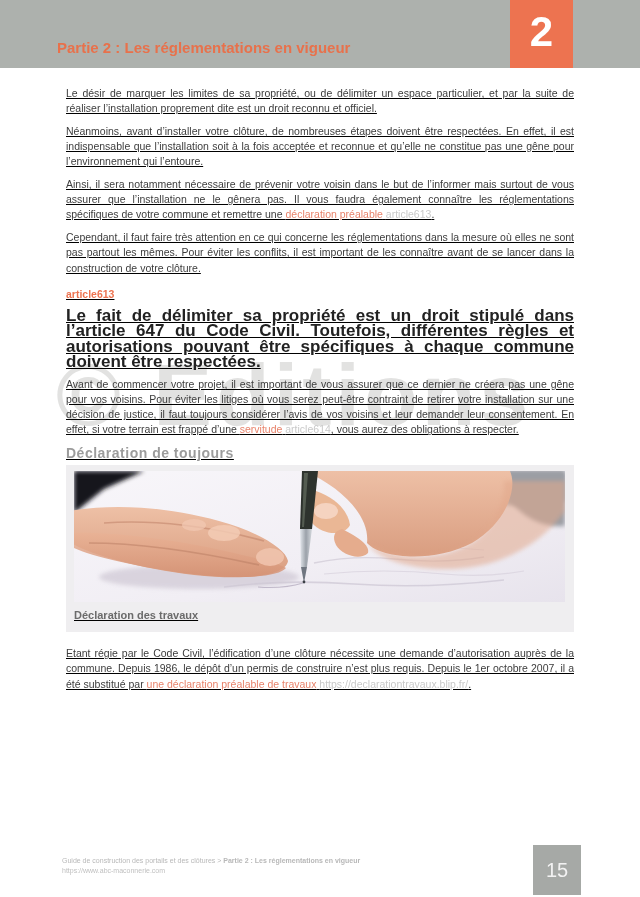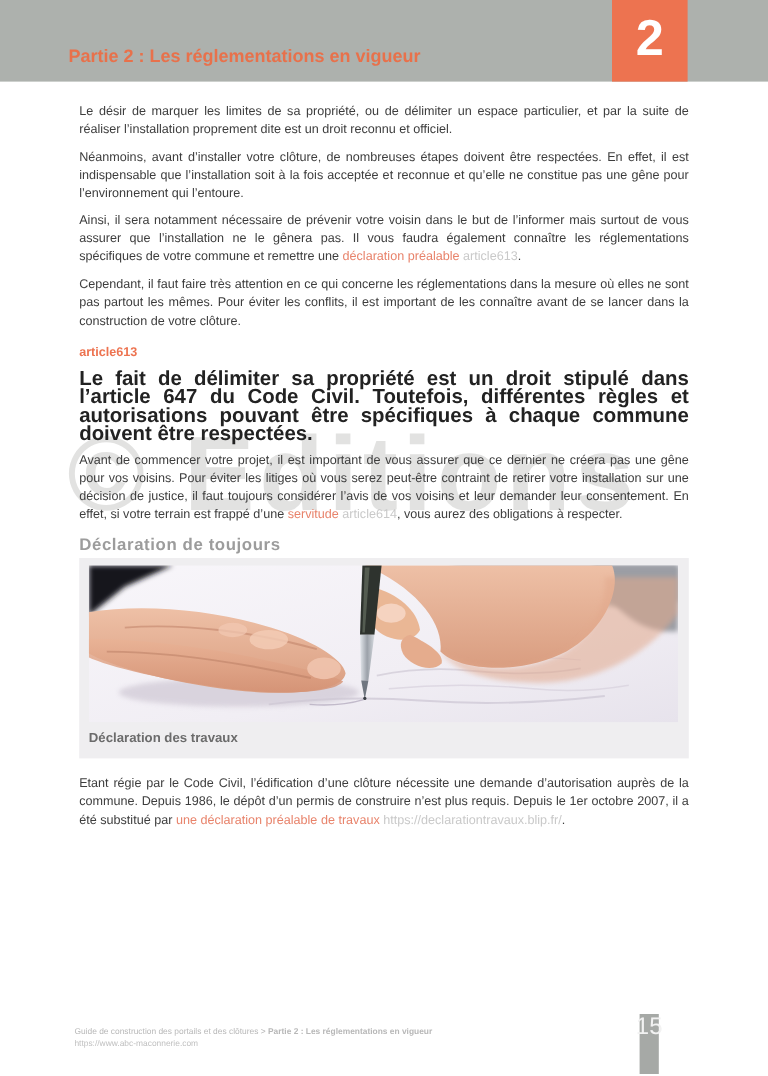--- a/index.html
+++ b/index.html
@@ -43,20 +43,21 @@
   
   .watermark { position: absolute; z-index: 0; font-weight: bold; white-space: nowrap; color: rgba(168,168,165,0.33); }
   .watermark.line1 { top: 344px; left: 56px; font-size: 88px; letter-spacing: 4px; }
   .watermark.line2 { top: 436px; left: 64px; font-size: 104px; letter-spacing: 2px; margin-top: 16px; }
 
   
   .content {
     position: relative;
     z-index: 1;
     padding: 18px 66px 0 66px;
+    text-decoration: underline;
   }
   .content p {
     font-size: 10.5px;
     line-height: 15.2px;
     color: #3d3d3d;
     text-align: justify;
     margin-bottom: 7.5px;
   }
   .content p.lead {
     font-weight: bold;
@@ -122,23 +123,23 @@
     left: 62px; top: 856px;
     font-size: 7px;
     line-height: 9.5px;
     color: #b8b8b8;
     z-index: 1;
   }
   .footer-url { color: #c0c0c0; }
   .page-number-box {
     position: absolute;
     left: 533px; top: 845px;
-    width: 16px; height: 50px;
+    width: 48px; height: 50px;
     background: #a6a9a6;
-    display: flex; justify-content: center;
+    display: flex; align-items: center; justify-content: center;
     z-index: 1;
   }
   .page-number-box span { color: #f2f2f2; font-size: 20px; }
 </style>
 </head>
 <body>
 
 <div class="header-bar">
   <div class="header-title">Partie 2 : Les réglementations en vigueur</div>
   <div class="chapter-box">

